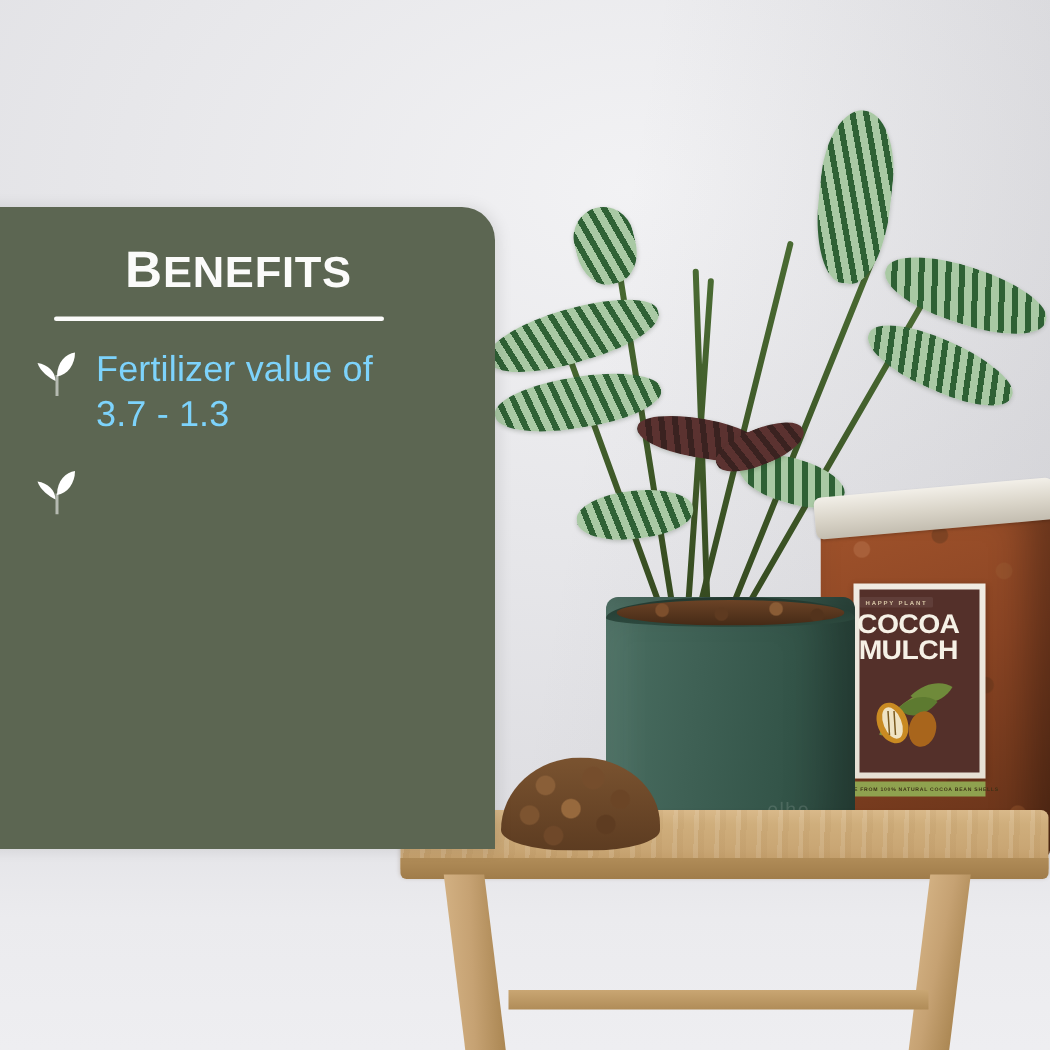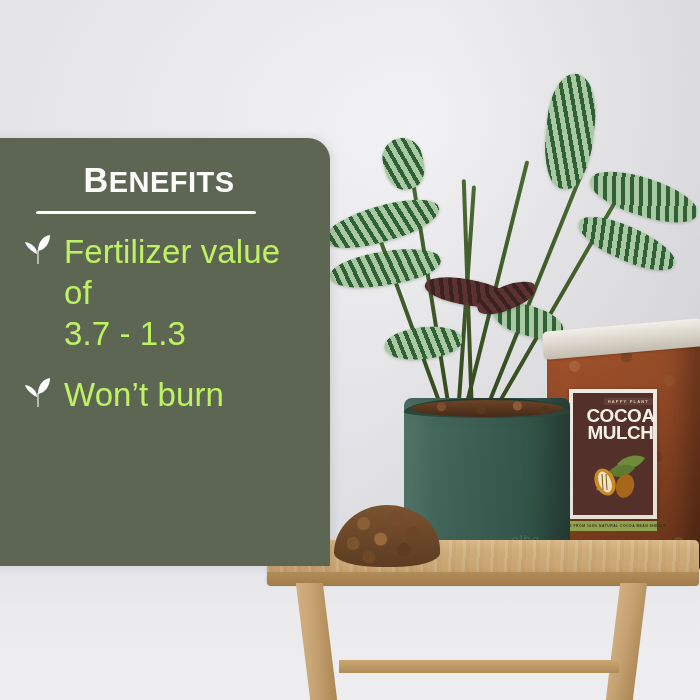--- a/index.html
+++ b/index.html
@@ -143,21 +143,21 @@
     background:linear-gradient(180deg,#f2efe8 0%, #d9d4c8 55%, #c3bdb0 100%);
     box-shadow:0 1px 2px rgba(0,0,0,.18);
   }
   .bag-label {
     position:absolute; left:22px; top:56px; width:88px; height:130px;
     background:linear-gradient(180deg,#f0ebe2 0%, #e6e0d4 100%);
     padding:4px; box-shadow:0 1px 4px rgba(0,0,0,.3);
   }
   .label-inner {
     width:100%; height:100%; background:#54302a;
-    display:flex; flex-direction:column; align-items:flex-end;
+    display:flex; flex-direction:column; align-items:flex-start;
     padding-top:5px;
   }
   .label-kicker {
     font-size:4px; letter-spacing:1.2px; color:#d8c6a6;
     background:rgba(255,255,255,.07); padding:1px 4px; border-radius:1px;
     white-space:nowrap; font-weight:bold;
   }
   .label-title {
     font-size:18px; font-weight:bold; color:#f6f1e6; line-height:.95;
     letter-spacing:-.4px; margin-top:3px; text-align:center;
@@ -194,21 +194,21 @@
   #panel-title .cap { font-size:1.18em; }
   #divider {
     height:3px; background:#fbfbfa; margin:14px auto 18px 12px;
     width:220px; border-radius:2px;
   }
   .bullet {
     display:flex; align-items:flex-start; gap:12px; margin-bottom:20px;
   }
   .bullet .sprout { flex:0 0 28px; width:28px; height:30px; margin-top:2px; }
   .bullet .btext {
-    color:#bef264; font-size:33px; line-height:1.24; font-weight:300;
+    color:#7dd3fc; font-size:24px; line-height:1.24; font-weight:300;
     letter-spacing:.1px;
   }
   .bullet .btext .l { display:block; }
 </style>
 </head>
 <body>
 
 <div id="scene">
 
   <div class="wall-shadow"></div>
@@ -300,19 +300,18 @@
       </div>
     </div>
 
     <div class="bullet">
       <svg class="sprout" viewBox="0 0 28 30">
         <path d="M14 30 L14 16" stroke="#ffffff" stroke-width="2" opacity=".55" fill="none"></path>
         <path d="M14 17 C14 7 20 2 26 1 C26 9 21 16 14 17Z" fill="#ffffff"></path>
         <path d="M13 20 C9 18 3 14 1 8 C8 9 13 14 13 20Z" fill="#ffffff"></path>
       </svg>
       <div class="btext">
-        <span class="l">Won’t burn</span>
       </div>
     </div>
 
 
   </div>
 </div>
 
 </body></html>

